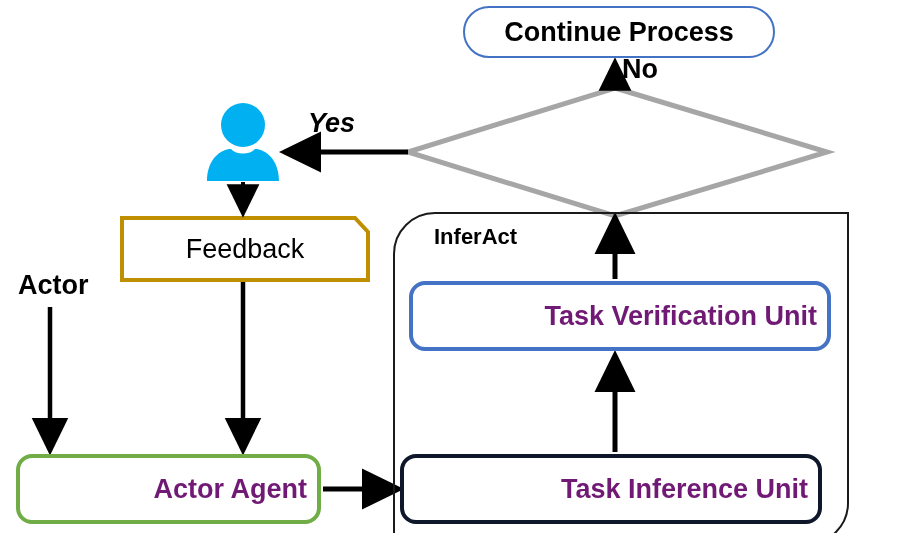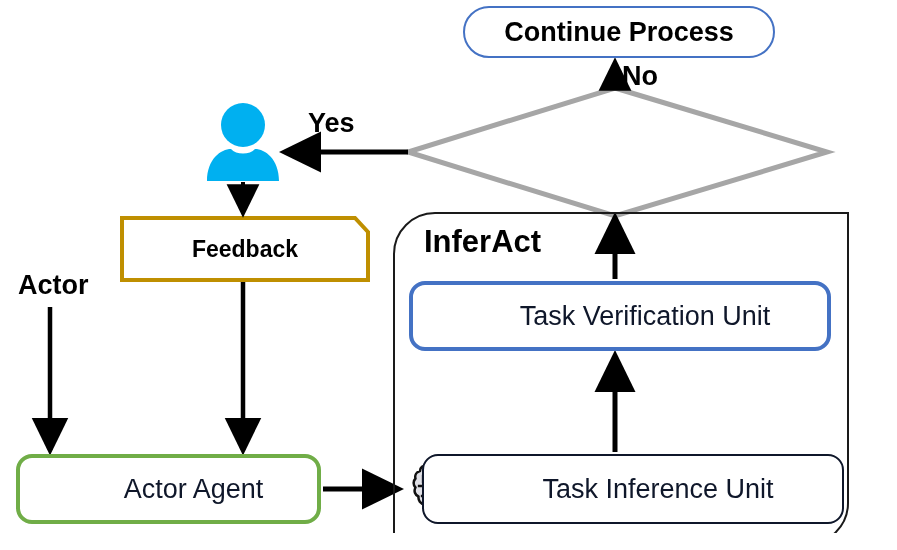--- a/index.html
+++ b/index.html
@@ -51,41 +51,41 @@
   
   #diamond-text {
     left: 465px;
     top: 138px;
     width: 300px;
     text-align: center;
     font-size: 27px;
   }
 
   
-  #label-no   { left: 622px; top: 56px;  font-size: 27px; margin-top: 7px; }
-  #label-yes  { left: 308px; top: 110px; font-size: 27px; }
+  #label-no   { left: 622px; top: 56px;  font-size: 27px; }
+  #label-yes  { left: 308px; top: 110px; font-size: 27px; font-style: italic; }
   #label-task { left: 18px;  top: 272px; font-size: 27px; }
-  #label-inferact { left: 424px; top: 226px; font-size: 31px; }
+  #label-inferact { left: 434px; top: 226px; font-size: 22px; }
 
   
   #feedback-box {
     position: absolute;
     left: 120px;
     top: 216px;
     width: 250px;
     height: 66px;
   }
   #feedback-box .fb-label {
     position: absolute;
     left: 0; top: 0; right: 0; bottom: 0;
     display: flex;
     align-items: center;
     justify-content: center;
-    font-size: 23px;
-    font-weight: bold;
+    font-size: 27px;
+    font-weight: normal;
     color: #000;
   }
 
   
   #inferact-container {
     position: absolute;
     left: 393px;
     top: 212px;
     width: 456px;
     height: 333px;
@@ -105,45 +105,45 @@
     align-items: center;
   }
   #task-verification-unit {
     left: 409px;
     top: 281px;
     width: 422px;
     height: 70px;
     border: 4px solid #4472C4;
   }
   #task-inference-unit {
-    left: 422px;
+    left: 400px;
     top: 454px;
     width: 422px;
     height: 70px;
-    border: 2px solid #0f172a;
+    border: 4px solid #0f172a;
   }
   #actor-agent {
     left: 16px;
     top: 454px;
     width: 305px;
     height: 70px;
     border: 4px solid #70AD47;
   }
   .unit-box .unit-icon {
     flex: 0 0 auto;
     margin-left: 8px;
     width: 52px;
     height: 56px;
   }
   .unit-box .unit-text {
     flex: 1 1 auto;
-    text-align: center;
+    text-align: right;
     font-size: 27px;
-    font-weight: normal;
-    color: #0f172a;
+    font-weight: bold;
+    color: #701a75;
     padding-right: 10px;
     white-space: nowrap;
   }
 </style>
 </head>
 <body>
 
 <div id="canvas">
 
   <svg class="svg-layer" viewBox="0 0 897 550">

